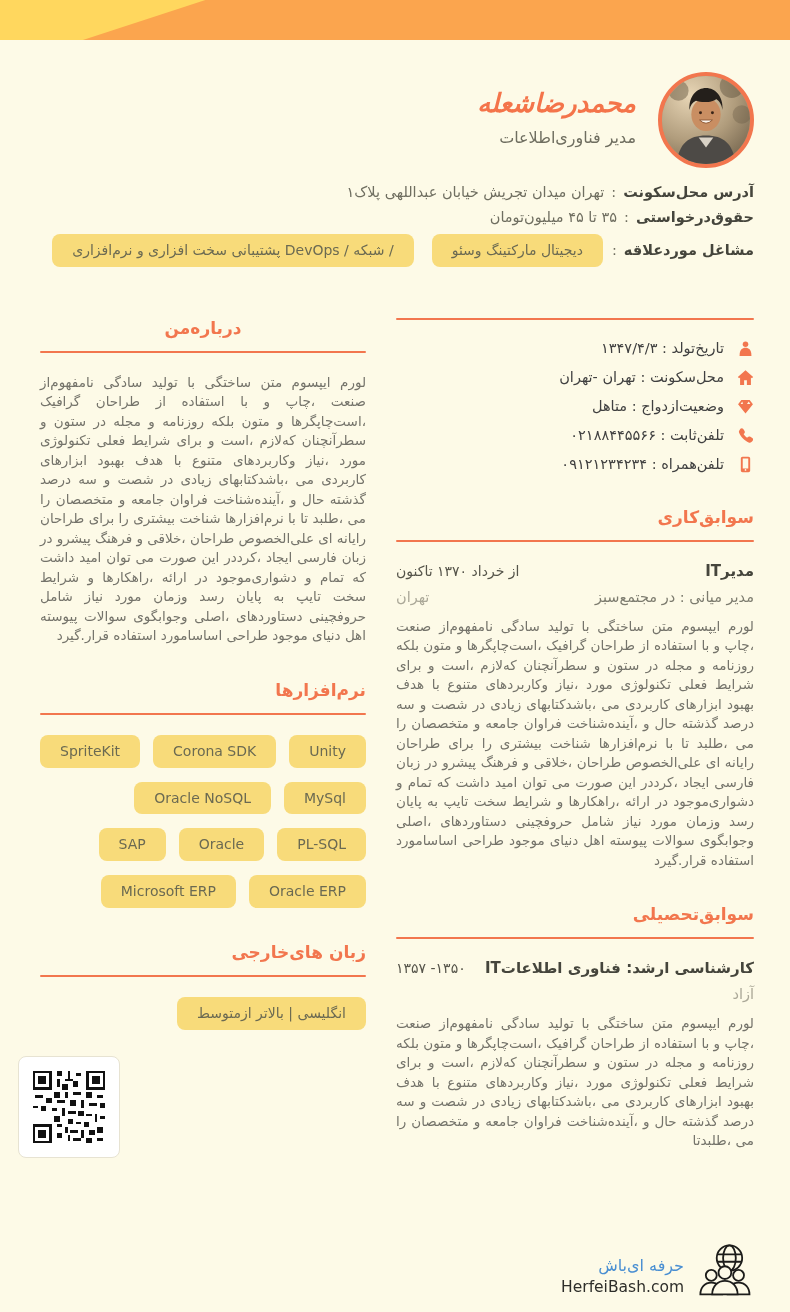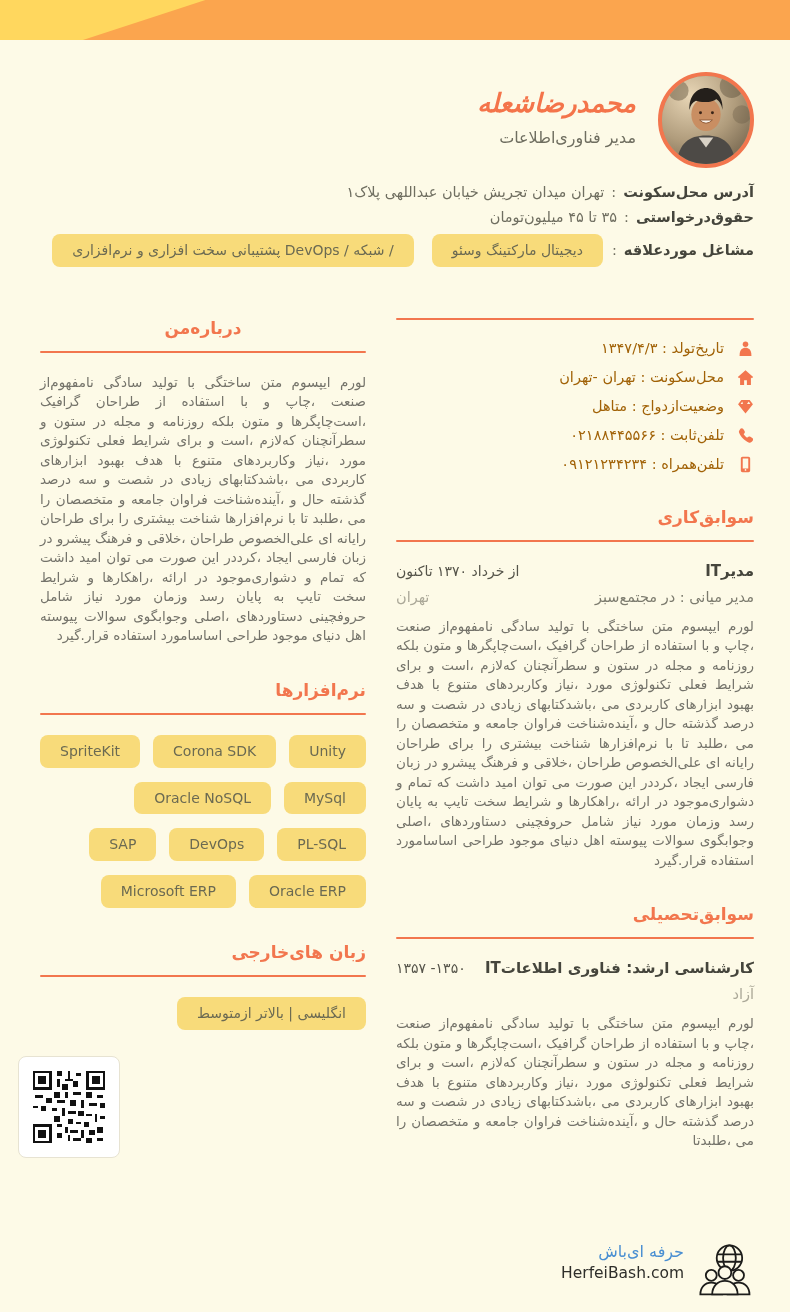--- a/index.html
+++ b/index.html
@@ -33,41 +33,41 @@
   .columns{display:flex;gap:30px;padding:26px 36px 0;align-items:flex-start;}
   .col-main{width:358px;flex:0 0 auto;}
   .col-side{width:326px;flex:0 0 auto;}
   .section{margin-top:16px;}
   .section + .section{margin-top:34px;}
   .sec-title{font-size:17px;font-weight:bold;color:#F2764E;margin:0;text-align:right;}
   .sec-title.center{text-align:center;}
   .rule{height:2px;background:#F2764E;border-radius:1px;margin:13px 0 20px;}
   
   .contact-row{display:flex;align-items:center;gap:13px;margin-bottom:12px;
-    font-size:14.5px;color:#a16207;}
+    font-size:14.5px;color:#404040;}
   .cicon{width:17px;height:17px;flex:0 0 auto;color:#F2764E;display:flex;}
   .cicon svg{width:100%;height:100%;fill:currentColor;}
   
   .xp-head{display:flex;justify-content:space-between;align-items:baseline;margin-bottom:9px;}
   .xp-role{font-weight:bold;color:#45453c;font-size:15px;}
   .xp-period{color:#55544a;font-size:14px;}
   .xp-sub{display:flex;justify-content:space-between;font-size:14.5px;color:#7c7b6e;margin-bottom:4px;}
   .muted{color:#aba898;text-align:center;}
   .para{font-size:13.5px;line-height:19.5px;color:#74736a;text-align:justify;margin:12px 0 0;}
   
   .sw-tags{display:flex;flex-wrap:wrap;gap:14px 13px;}
   .lang-tags{display:flex;}
   
   .qr-wrap{text-align:left;}
   .qr-card{display:inline-block;width:102px;height:102px;background:#ffffff;
     border:1px solid #e7e3d2;border-radius:8px;margin:26px 0 0 -22px;
     box-sizing:border-box;padding:11px;}
   .qr-card svg{display:block;width:100%;height:100%;}
   
-  .footer{position:absolute;bottom:16px;right:36px;display:flex;align-items:flex-start;gap:10px;}
+  .footer{position:absolute;bottom:16px;right:36px;display:flex;align-items:flex-end;gap:10px;}
   .brand-logo{width:60px;height:54px;flex:0 0 auto;}
   .brand-logo svg{width:100%;height:100%;}
   .brand-text{text-align:right;}
   .brand-fa{color:#4a8fd2;font-size:16px;margin-bottom:3px;}
   .brand-url{color:#2e2e2a;font-size:15.5px;direction:ltr;}
 </style>
 </head>
 <body>
 
 <div class="page">
@@ -217,21 +217,21 @@
       <section class="section">
         <h2 class="sec-title">نرم‌افزارها</h2>
         <div class="rule"></div>
         <div class="sw-tags">
           <span class="tag">Unity</span>
           <span class="tag">Corona SDK</span>
           <span class="tag">SpriteKit</span>
           <span class="tag">MySql</span>
           <span class="tag">Oracle NoSQL</span>
           <span class="tag">PL-SQL</span>
-          <span class="tag">DevOps</span>
+          <span class="tag">Oracle</span>
           <span class="tag">SAP</span>
           <span class="tag">Oracle ERP</span>
           <span class="tag">Microsoft ERP</span>
         </div>
       </section>
 
       <section class="section">
         <h2 class="sec-title">زبان های‌خارجی</h2>
         <div class="rule"></div>
         <div class="lang-tags">

